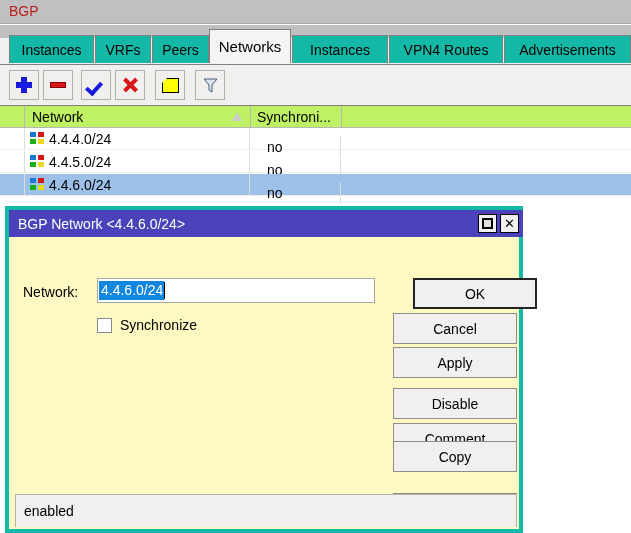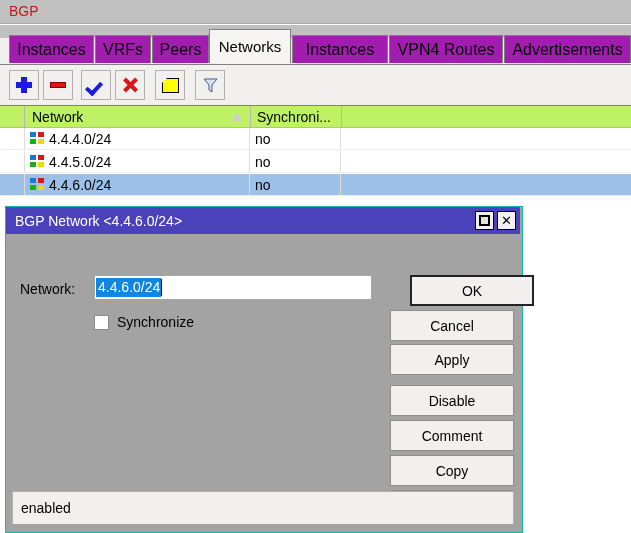--- a/index.html
+++ b/index.html
@@ -57,27 +57,27 @@
     left: 0; top: 0;
     width: 631px;
     height: 13px;
     background: #c0c0c0;
   }
   .tab {
     position: absolute;
     top: 10px;
     height: 28px;
     box-sizing: border-box;
-    background: #a21caf;
+    background: #14b8a6;
     border: 1px solid #7f7f7f;
     border-bottom: none;
     display: flex;
     align-items: center;
     justify-content: center;
-    font-size: 16px;
+    font-size: 14px;
     color: #000;
     padding: 0 9px;
     white-space: nowrap;
   }
   .tab.active {
     top: 4px;
     height: 34px;
     background: #f6f5f4;
     border: 1px solid #7f7f7f;
     border-bottom: none;
@@ -235,28 +235,28 @@
     width: 224px; height: 21px;
     display: flex;
     align-items: center;
     border-right: 1px solid #dedcd8;
     box-sizing: border-box;
     font-size: 14px;
     padding-left: 4px;
   }
   .lv-cell-sync {
     position: absolute;
-    left: 251px; top: 0;
+    left: 251px; top: 8px;
     width: 90px; height: 21px;
     display: flex;
     align-items: center;
     border-right: 1px solid #dedcd8;
     box-sizing: border-box;
     font-size: 14px;
-    padding-left: 4px;
+    padding-left: 16px;
   }
   .lv-cell-rest {
     position: absolute;
     left: 342px; top: 0;
     width: 289px; height: 21px;
   }
 
   
   .net-icon {
     position: relative;
@@ -273,22 +273,22 @@
   .net-icon i.q2 { left: 8px; top: 0; background: #d81818; }
   .net-icon i.q3 { left: 0; top: 7px; background: #18b018; }
   .net-icon i.q4 { left: 8px; top: 7px; background: #e8d818; }
 
   
   #dialog {
     position: absolute;
     left: 5px; top: 206px;
     width: 518px;
     height: 327px;
-    background: #a3a3a3;
-    border: 1px solid #14b8a6;
+    background: #fef9c3;
+    border: 4px solid #14b8a6;
     box-sizing: border-box;
     z-index: 50;
   }
   .dlg-titlebar {
     position: absolute;
     left: 0; top: 0;
     width: 514px;
     height: 27px;
     background: #4b42bb;
     display: flex;
@@ -565,21 +565,21 @@
       </div>
     <div class="dlg-btn" style="left:384px; top:110px;">
         <span>Apply</span>
       </div>
     <div class="dlg-btn" style="left:384px; top:151px;">
         <span>Disable</span>
       </div>
     <div class="dlg-btn" style="left:384px; top:186px;">
         <span>Comment</span>
       </div>
-    <div class="dlg-btn" style="left:384px; top:221px;">
+    <div class="dlg-btn" style="left:384px; top:204px;">
         <span>Copy</span>
       </div>
     <div class="dlg-btn" style="left:384px; top:256px;">
         <span>Remove</span>
       </div>
 
     <div class="statusbar">
       <span>enabled</span>
     </div>
 

